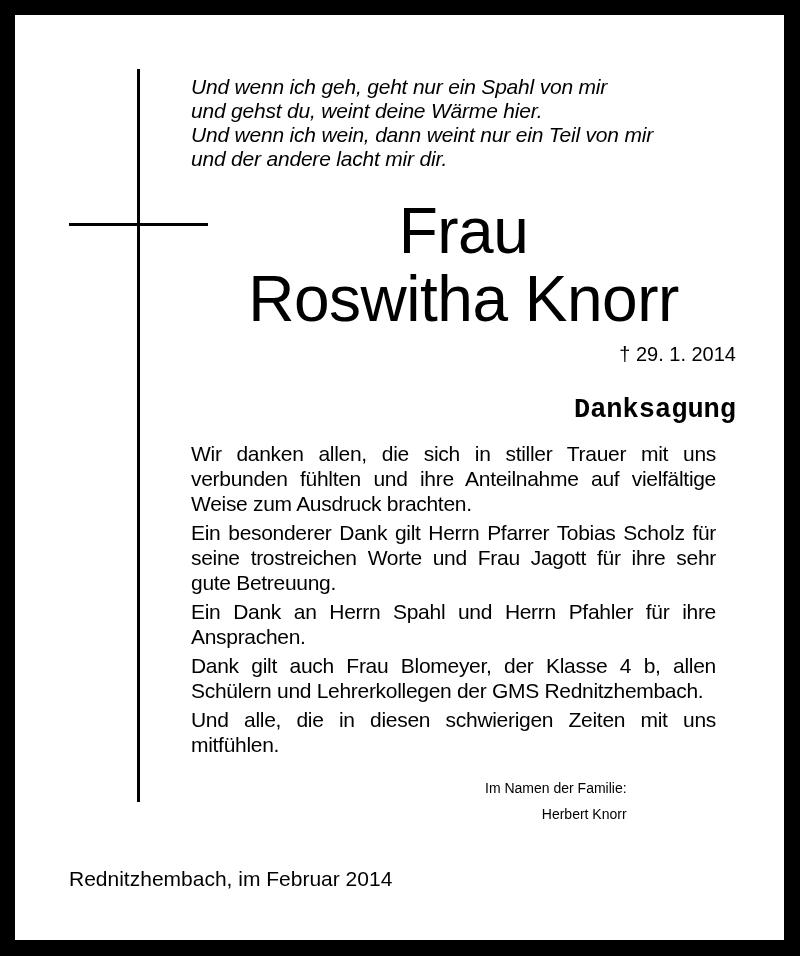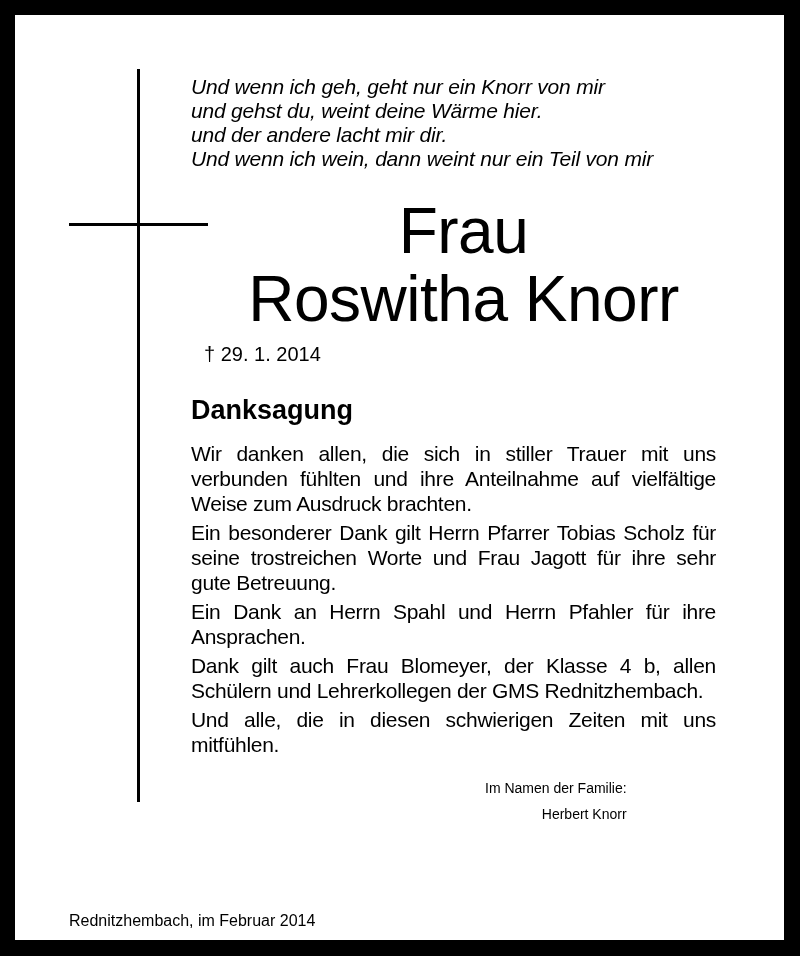--- a/index.html
+++ b/index.html
@@ -43,34 +43,35 @@
       left: 176px; top: 182px;
       width: 545px;
       text-align: center;
       font-weight: normal;
       font-size: 64px;
       line-height: 68px;
       letter-spacing: -0.5px;
     }
     .date {
       position: absolute;
-      left: 189px; top: 327px;
+      left: 176px; top: 327px;
       width: 545px;
-      text-align: left;
+      text-align: right;
       font-size: 20px;
       line-height: 24px;
     }
     .thanks-title {
       position: absolute;
       left: 176px; top: 380px;
       width: 545px;
-      text-align: left;
+      text-align: right;
       font-weight: bold;
       font-size: 27px;
       line-height: 30px;
+      font-family: Liberation Mono, monospace;
     }
     .body-text {
       position: absolute;
       left: 176px; top: 426px;
       width: 540px;
       font-size: 21px;
       line-height: 25px;
       text-align: justify;
       letter-spacing: -0.3px;
     }
@@ -78,39 +79,39 @@
     .signature {
       position: absolute;
       left: 470px; top: 760px;
       font-size: 14px;
       line-height: 26px;
       text-align: right;
     }
     .signature .signer { font-weight: normal; }
     .place-date {
       position: absolute;
-      left: 54px; top: 894px;
-      font-size: 16px;
+      left: 54px; top: 852px;
+      font-size: 21px;
       line-height: 24px;
       white-space: nowrap;
       text-align: center;
     }
   </style>
 </head>
 <body>
 
 <div class="page">
   <div class="cross-v"></div>
   <div class="cross-h"></div>
 
   <div class="poem">
-    <div>Und wenn ich geh, geht nur ein Knorr von mir</div>
+    <div>Und wenn ich geh, geht nur ein Spahl von mir</div>
     <div>und gehst du, weint deine Wärme hier.</div>
+    <div>Und wenn ich wein, dann weint nur ein Teil von mir</div>
     <div>und der andere lacht mir dir.</div>
-    <div>Und wenn ich wein, dann weint nur ein Teil von mir</div>
   </div>
 
   <div class="name-block">
     <div>Frau</div>
     <div>Roswitha Knorr</div>
   </div>
 
   <div class="date">† 29. 1. 2014</div>
 
   <div class="thanks-title">Danksagung</div>

